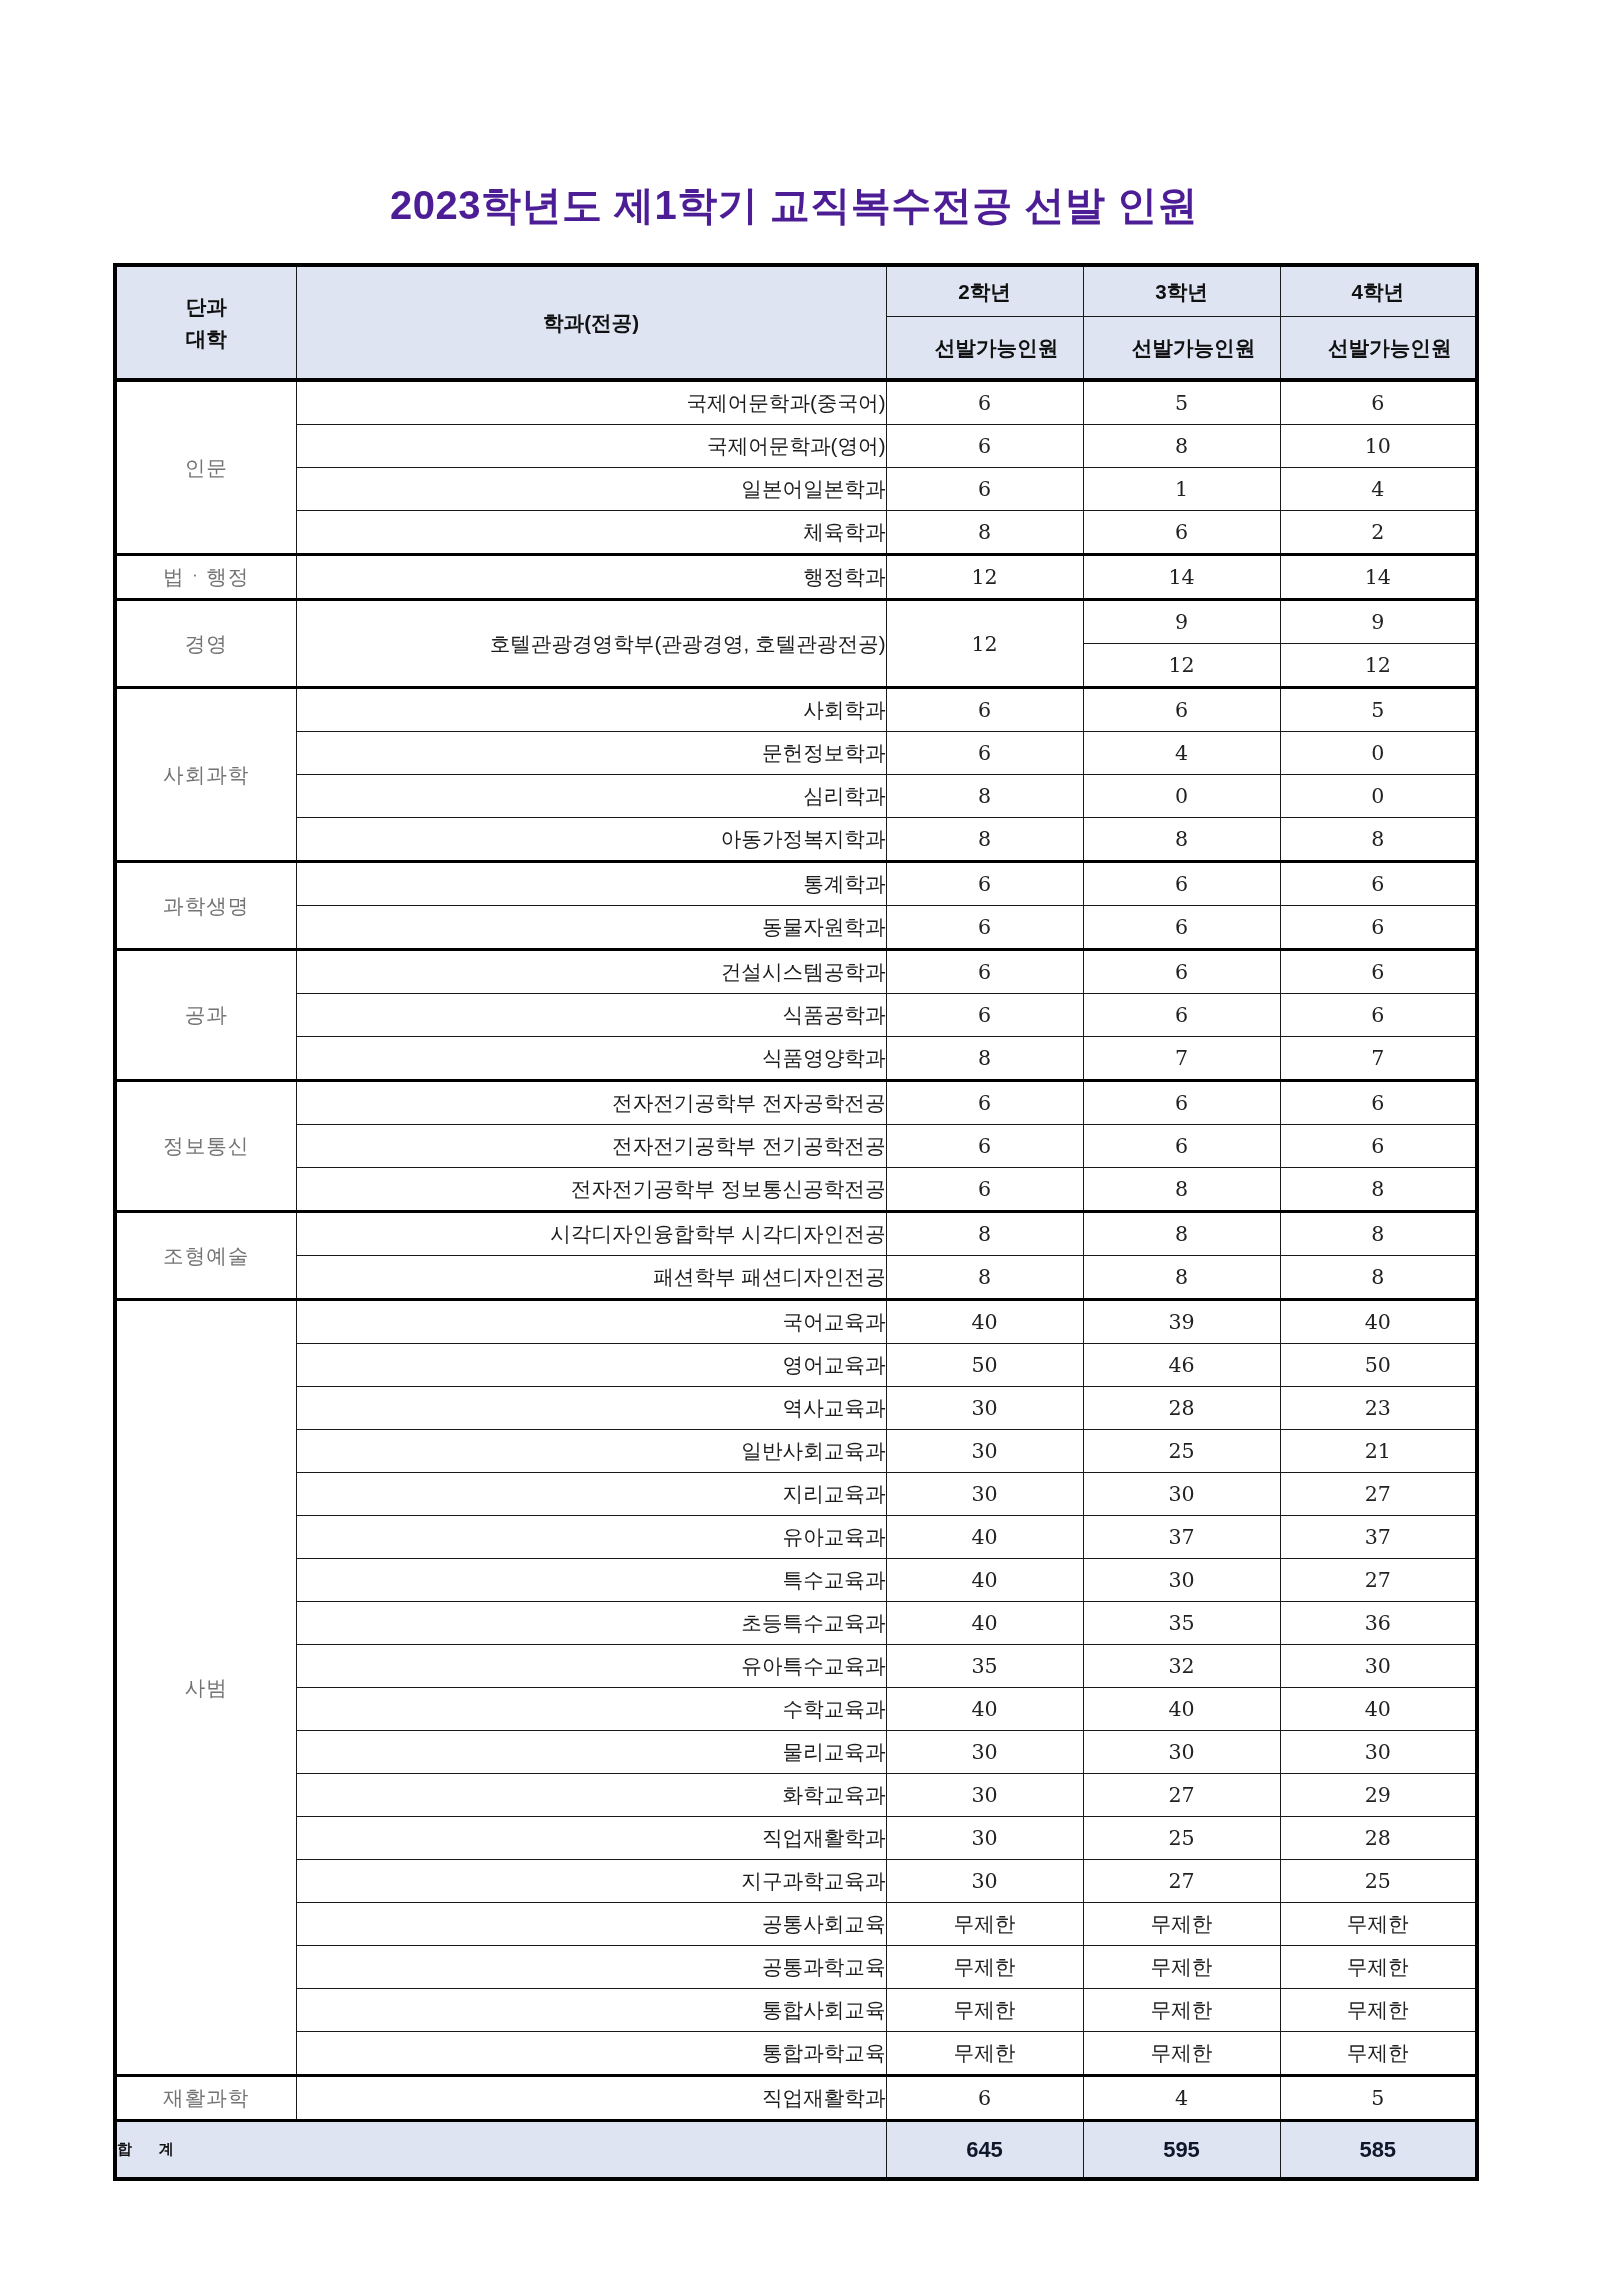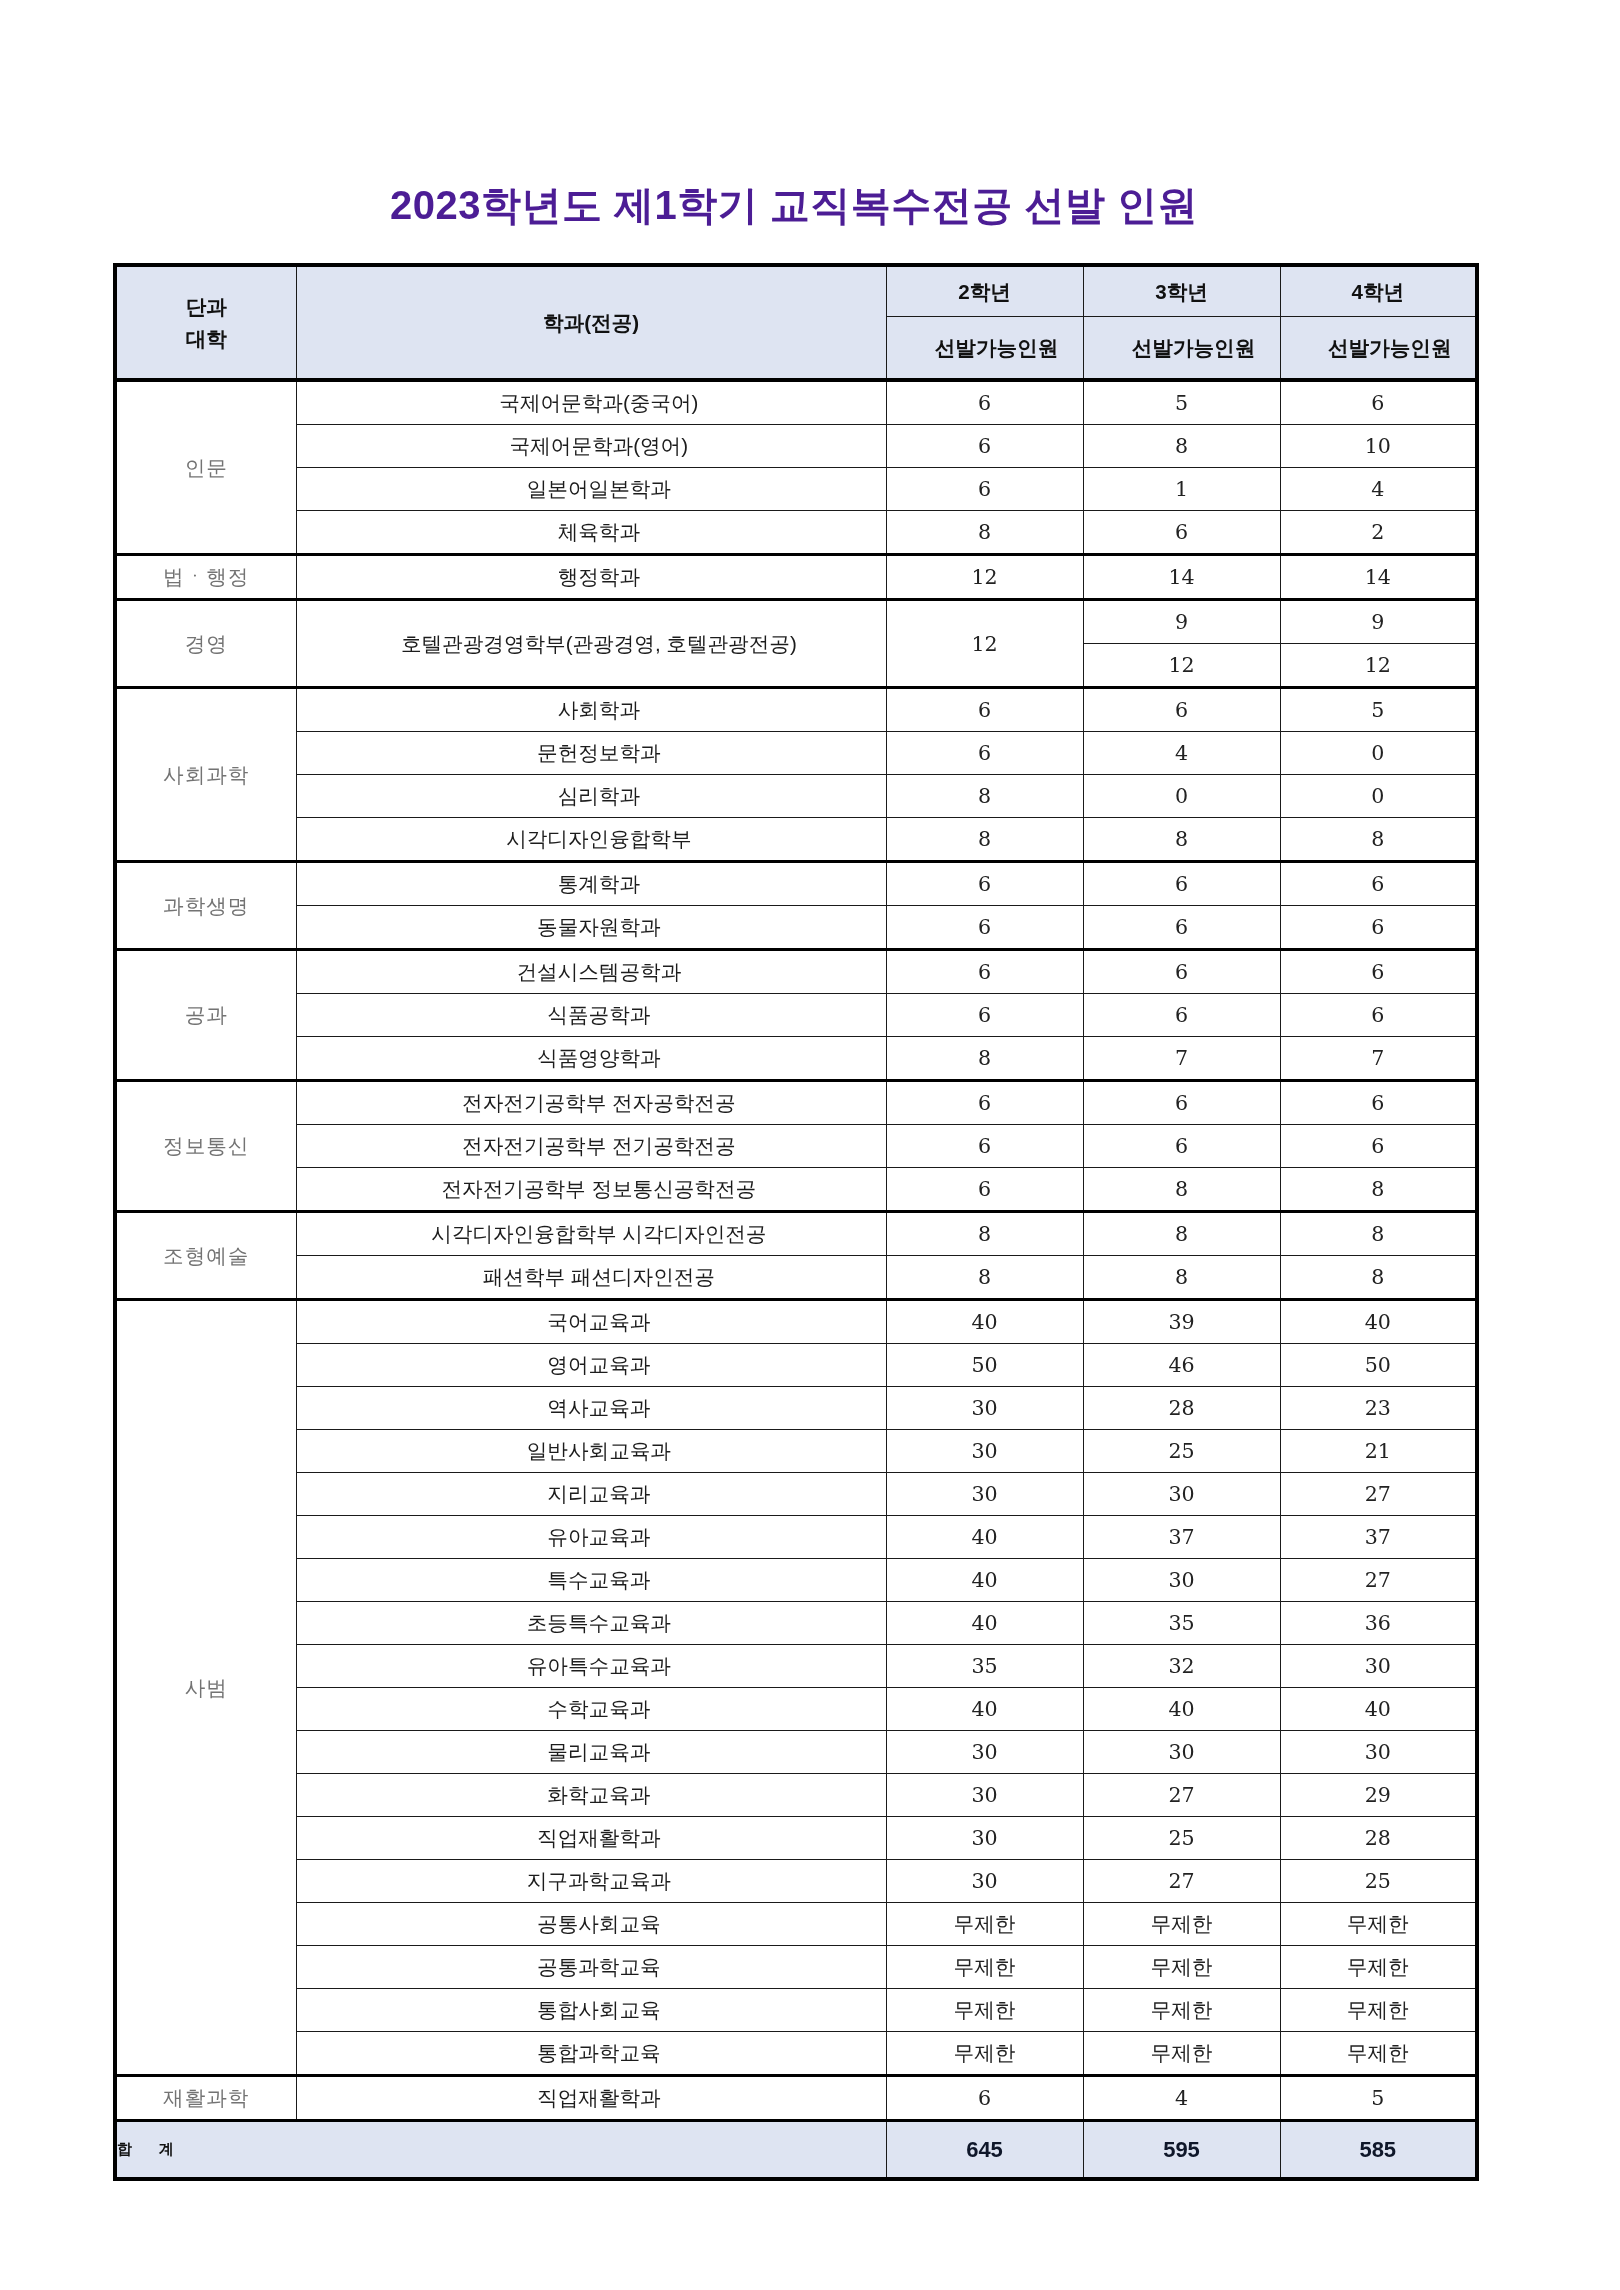--- a/index.html
+++ b/index.html
@@ -53,21 +53,21 @@
   
   .tbl col{}
   
   .tbl tbody td{height:42px;font-size:20.6px;}
   td.col{
     text-align:center;
     letter-spacing:1px;
     color:#737373;
   }
   td.dept{
-    text-align:center;
+    text-align:right;
     padding-left:15.7px;
     color:#1c1c1c;
     white-space:nowrap;
   }
   td.num{
     text-align:center;
     font-family:"DejaVu Serif","Liberation Serif",serif;
     font-size:21.6px;
     font-weight:400;
     color:#222;
@@ -186,21 +186,21 @@
         <td class="num">4</td>
         <td class="num">0</td>
       </tr>
       <tr>
         <td class="dept">심리학과</td>
         <td class="num">8</td>
         <td class="num">0</td>
         <td class="num">0</td>
       </tr>
       <tr>
-        <td class="dept">시각디자인융합학부</td>
+        <td class="dept">아동가정복지학과</td>
         <td class="num">8</td>
         <td class="num">8</td>
         <td class="num">8</td>
       </tr>
 
       <tr class="sf">
         <td class="col" rowspan="2">과학생명</td>
         <td class="dept">통계학과</td>
         <td class="num">6</td>
         <td class="num">6</td>

